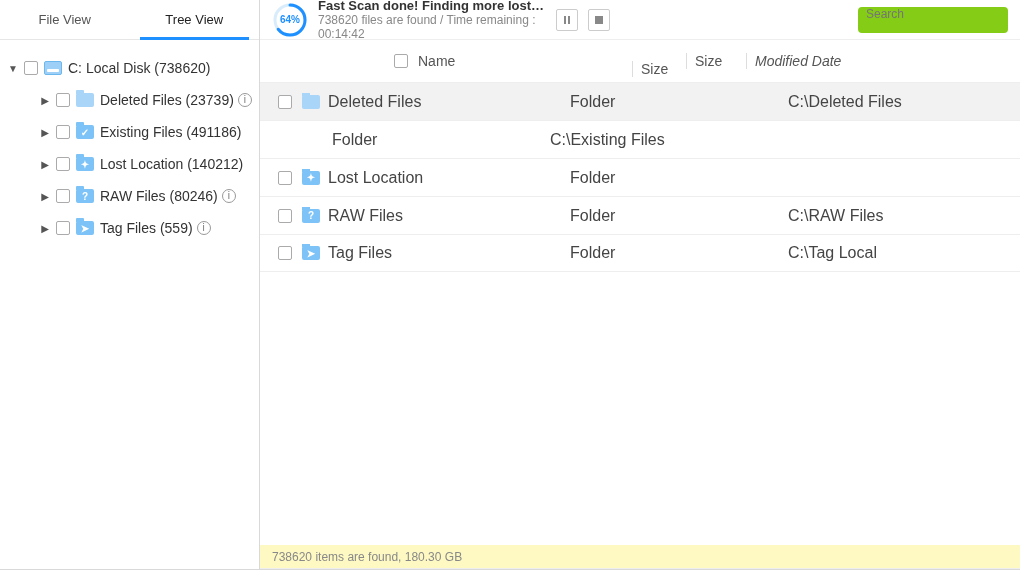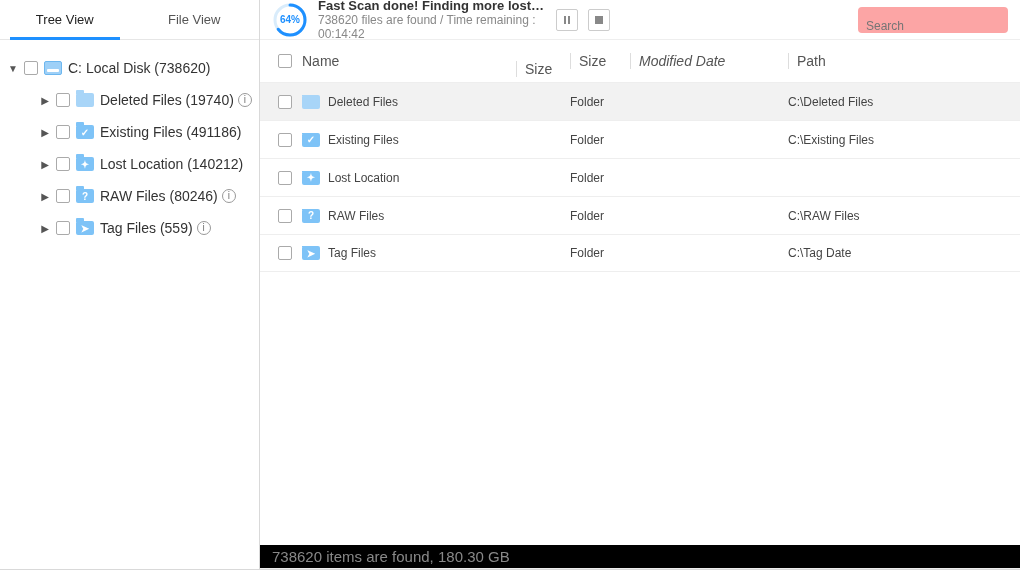--- a/index.html
+++ b/index.html
@@ -188,23 +188,23 @@
     display: flex; gap: 2px;
   }
   .sq-btn .pause span {
     width: 2px; height: 8px; background: #888;
   }
   .sq-btn .stop {
     width: 8px; height: 8px; background: #888;
   }
   .search-box {
     width: 150px; height: 26px;
-    background: #fca5a5;
+    background: #84cc16;
     border-radius: 4px;
-    display: flex; align-items: flex-end;
+    display: flex; align-items: flex-start;
     padding: 0 8px;
     gap: 6px;
     flex-shrink: 0;
   }
   .search-box input {
     flex: 1;
     border: none; outline: none;
     background: transparent;
     font-size: 12px;
     color: #555;
@@ -225,66 +225,66 @@
     color: #555;
     font-size: 14px;
     justify-content: center;
   }
   .table-header .col { border-left: 1px solid #ddd; padding-left: 8px; }
   .table-header .col.name { border-left: none; padding-left: 0; }
   .table-row {
     height: 38px;
     border-top: 1px solid #eee;
     color: #444;
-    font-size: 12px;
+    font-size: 16px;
   }
   .table-row:last-child { border-bottom: 1px solid #eee; }
   .table-row.selected { background: #f2f2f2; }
   .col { overflow: hidden; white-space: nowrap; text-overflow: ellipsis; }
   .col.name { width: 238px; display: flex; align-items: center; }
   .col.size { width: 54px; margin-top: 16px; }
   .col.type { width: 60px; }
   .col.mod  { width: 158px; font-style: italic; }
   .col.path { flex: 1; }
   .col.name .checkbox { margin-left: 0; margin-right: 10px; }
   .col.name .folder-icon { margin-right: 8px; }
   
   .status-bar {
     height: 24px;
     line-height: 24px;
-    font-size: 15px;
+    font-size: 12px;
     color: #888;
     padding-left: 268px;
     border-bottom: 1px solid #eee;
-    background: #000000;
+    background: #fef9c3;
   }
 </style>
 </head>
 <body>
 
 <div class="main-area">
 
   <div class="sidebar">
     <div class="tabs">
+      <div class="tab">File View</div>
       <div class="tab active">Tree View</div>
-      <div class="tab">File View</div>
     </div>
     <div class="tree">
       <div class="tree-row">
         <span class="caret">▼</span>
         <span class="checkbox"></span>
         <span class="disk-icon"></span>
         <span>C: Local Disk (738620)</span>
       </div>
 
       <div class="tree-row child">
         <span class="caret">▶</span>
         <span class="checkbox"></span>
         <span class="folder-icon deleted"></span>
-        <span>Deleted Files (19740)</span>
+        <span>Deleted Files (23739)</span>
         <span class="info-dot">i</span>
       </div>
 
       <div class="tree-row child">
         <span class="caret">▶</span>
         <span class="checkbox"></span>
         <span class="folder-icon special" data-glyph="✓"></span>
         <span>Existing Files (491186)</span>
       </div>
 
@@ -349,41 +349,35 @@
 
     <div class="table-wrap">
       <div class="table-header">
         <div class="col name">
           <span class="checkbox"></span>
           <span>Name</span>
         </div>
         <div class="col size">Size</div>
         <div class="col type">Size</div>
         <div class="col mod">Modified Date</div>
-        <div class="col path">Path</div>
       </div>
 
       <div class="table-row selected">
         <div class="col name">
           <span class="checkbox"></span>
           <span class="folder-icon deleted"></span>
           <span>Deleted Files</span>
         </div>
         <div class="col size"></div>
         <div class="col type">Folder</div>
         <div class="col mod"></div>
         <div class="col path">C:\Deleted Files</div>
       </div>
 
       <div class="table-row">
-        <div class="col name">
-          <span class="checkbox"></span>
-          <span class="folder-icon special" data-glyph="✓"></span>
-          <span>Existing Files</span>
-        </div>
         <div class="col size"></div>
         <div class="col type">Folder</div>
         <div class="col mod"></div>
         <div class="col path">C:\Existing Files</div>
       </div>
 
       <div class="table-row">
         <div class="col name">
           <span class="checkbox"></span>
           <span class="folder-icon special" data-glyph="✦"></span>
@@ -408,19 +402,19 @@
 
       <div class="table-row">
         <div class="col name">
           <span class="checkbox"></span>
           <span class="folder-icon special" data-glyph="➤"></span>
           <span>Tag Files</span>
         </div>
         <div class="col size"></div>
         <div class="col type">Folder</div>
         <div class="col mod"></div>
-        <div class="col path">C:\Tag Date</div>
+        <div class="col path">C:\Tag Local</div>
       </div>
     </div>
 
     <div class="status-bar" style="padding-left:12px">738620 items are found, 180.30 GB</div>
   </div>
 </div>
 
 </body></html>

